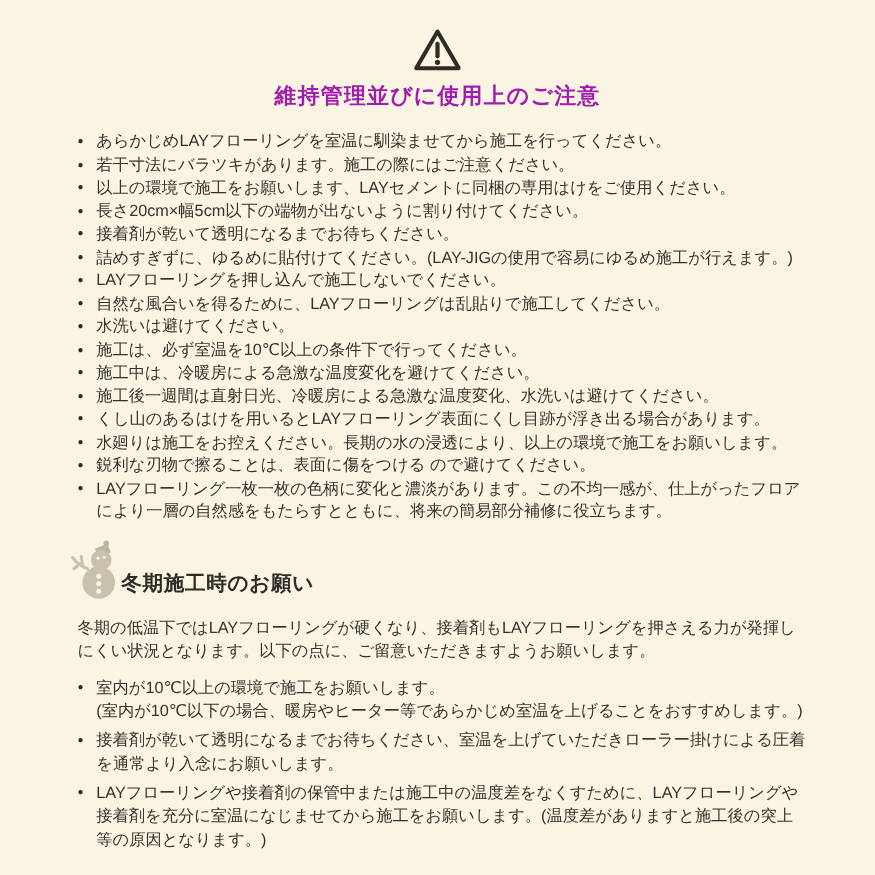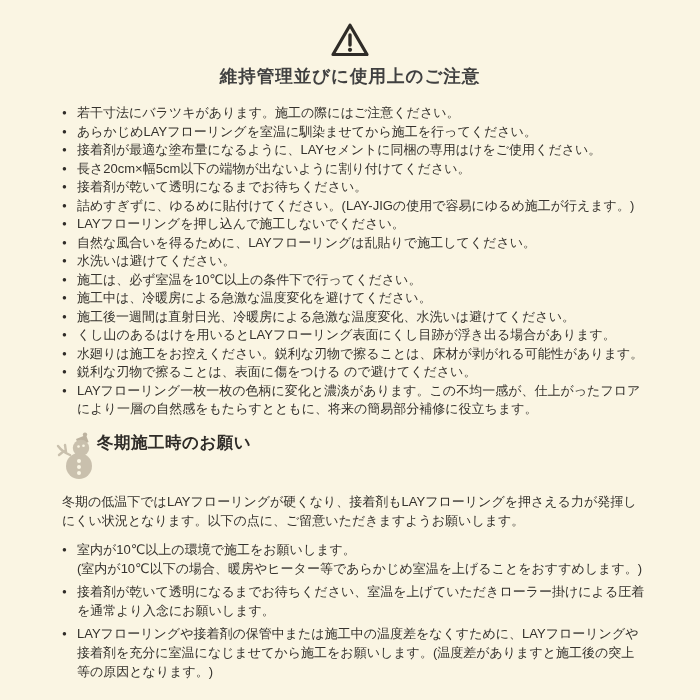--- a/index.html
+++ b/index.html
@@ -11,21 +11,21 @@
     -webkit-font-smoothing:antialiased;
   }
   .page{width:700px;height:700px;overflow:hidden;background:#faf5e3;}
 
   
   .notice-header{padding-top:22px;text-align:center;}
   .warn-icon{display:block;margin:0 auto;width:40px;height:36px;}
   .notice-title{
     margin:6px 0 0 0;
     font-size:17.5px;font-weight:bold;letter-spacing:1px;
-    color:#404040;
+    color:#a21caf;
   }
 
   
   ul.bullet-list{
     list-style:none;
     margin:16px 54px 0 62px;
     padding:0;
     font-size:13px;line-height:18.5px;
   }
   ul.bullet-list li{
@@ -35,21 +35,21 @@
   ul.bullet-list li::before{
     content:"●";
     position:absolute;left:0;top:0;
     font-size:8px;line-height:18.5px;
     color:#2f2c28;
   }
 
   
   .winter{margin-top:13px;}
   .winter-head{
-    display:flex;
+    display:flex;align-items:flex-end;
     margin-left:56px;height:48px;
   }
   .snowman{width:48px;height:48px;display:block;flex:0 0 auto;}
   .winter-title{
     margin:0 0 2px -7px;
     font-size:16.5px;font-weight:bold;letter-spacing:0.5px;
     color:#2f2c28;
   }
   .winter-intro{
     margin:12px 55px 0 62px;
@@ -73,27 +73,27 @@
         <path d="M20 3.2 L37 32.5 L3 32.5 Z" fill="none" stroke="#2f2c28" stroke-width="3.2" stroke-linejoin="round"></path>
         <line x1="20" y1="13" x2="20" y2="23" stroke="#2f2c28" stroke-width="3.4" stroke-linecap="round"></line>
         <circle cx="20" cy="27.8" r="2.1" fill="#2f2c28"></circle>
       </svg>
     </span>
     <h1 class="notice-title">維持管理並びに使用上のご注意</h1>
   </header>
 
   <ul class="bullet-list">
       <li>
+        <div>あらかじめLAYフローリングを室温に馴染ませてから施工を行ってください。</div>
+      </li>
+      <li>
         <div>若干寸法にバラツキがあります。施工の際にはご注意ください。</div>
       </li>
       <li>
-        <div>あらかじめLAYフローリングを室温に馴染ませてから施工を行ってください。</div>
-      </li>
-      <li>
-        <div>接着剤が最適な塗布量になるように、LAYセメントに同梱の専用はけをご使用ください。</div>
+        <div>以上の環境で施工をお願いします、LAYセメントに同梱の専用はけをご使用ください。</div>
       </li>
       <li>
         <div>長さ20cm×幅5cm以下の端物が出ないように割り付けてください。</div>
       </li>
       <li>
         <div>接着剤が乾いて透明になるまでお待ちください。</div>
       </li>
       <li>
         <div>詰めすぎずに、ゆるめに貼付けてください。(LAY-JIGの使用で容易にゆるめ施工が行えます。)</div>
       </li>
@@ -112,21 +112,21 @@
       <li>
         <div>施工中は、冷暖房による急激な温度変化を避けてください。</div>
       </li>
       <li>
         <div>施工後一週間は直射日光、冷暖房による急激な温度変化、水洗いは避けてください。</div>
       </li>
       <li>
         <div>くし山のあるはけを用いるとLAYフローリング表面にくし目跡が浮き出る場合があります。</div>
       </li>
       <li>
-        <div>水廻りは施工をお控えください。鋭利な刃物で擦ることは、床材が剥がれる可能性があります。</div>
+        <div>水廻りは施工をお控えください。長期の水の浸透により、以上の環境で施工をお願いします。</div>
       </li>
       <li>
         <div>鋭利な刃物で擦ることは、表面に傷をつける ので避けてください。</div>
       </li>
       <li>
         <div>LAYフローリング一枚一枚の色柄に変化と濃淡があります。この不均一感が、仕上がったフロアにより一層の自然感をもたらすとともに、将来の簡易部分補修に役立ちます。</div>
       </li>
     </ul>
 
   <section class="winter">

